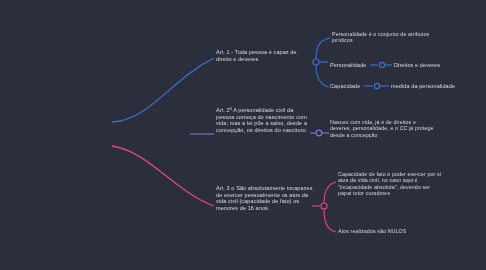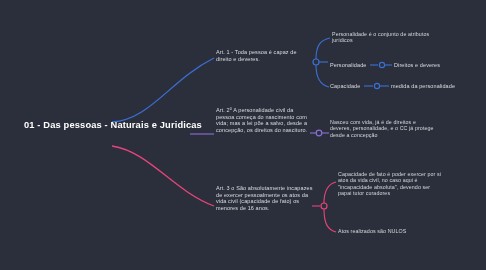--- a/index.html
+++ b/index.html
@@ -88,21 +88,20 @@
     <path d="M310,133 L316,133" stroke="#8b6fd4" stroke-width="1.1" fill="none"></path>
     <circle cx="319" cy="133" r="2.8" stroke="#8b6fd4" stroke-width="1.2" fill="#2b2f3b"></circle>
     <path d="M322,133 L329,133" stroke="#8b6fd4" stroke-width="1.1" fill="none"></path>
 
     <path d="M312,206 L320,206" stroke="#e8447a" stroke-width="1.1" fill="none"></path>
     <circle cx="324" cy="206" r="3" stroke="#e8447a" stroke-width="1.2" fill="#2b2f3b"></circle>
     <path d="M324,203 C324,190 328,184 336,182" stroke="#e8447a" stroke-width="1.1" fill="none"></path>
     <path d="M324,209 C324,224 328,230 336,232" stroke="#e8447a" stroke-width="1.1" fill="none"></path>
   </svg>
 
-  <div class="node root-node">01 - Das pessoas - Naturais e Juridicas</div>
 
   <div class="node branch-node n-art1">Art. 1 - Toda pessoa é capaz de direito e deveres.</div>
 
   <div class="node branch-node n-art2">Art. 2º A personalidade civil da pessoa começa do nascimento com vida; mas a lei põe a salvo, desde a concepção, os direitos do nascituro.</div>
 
   <div class="node branch-node n-art3">Art. 3 o São absolutamente incapazes de exercer pessoalmente os atos da vida civil (capacidade de fato) os menores de 16 anos.</div>
 
   <div class="node leaf-node n-pers">Personalidade é o conjunto de atributos jurídicos</div>
 
   <div class="node pill-label n-pers2">Personalidade</div>

